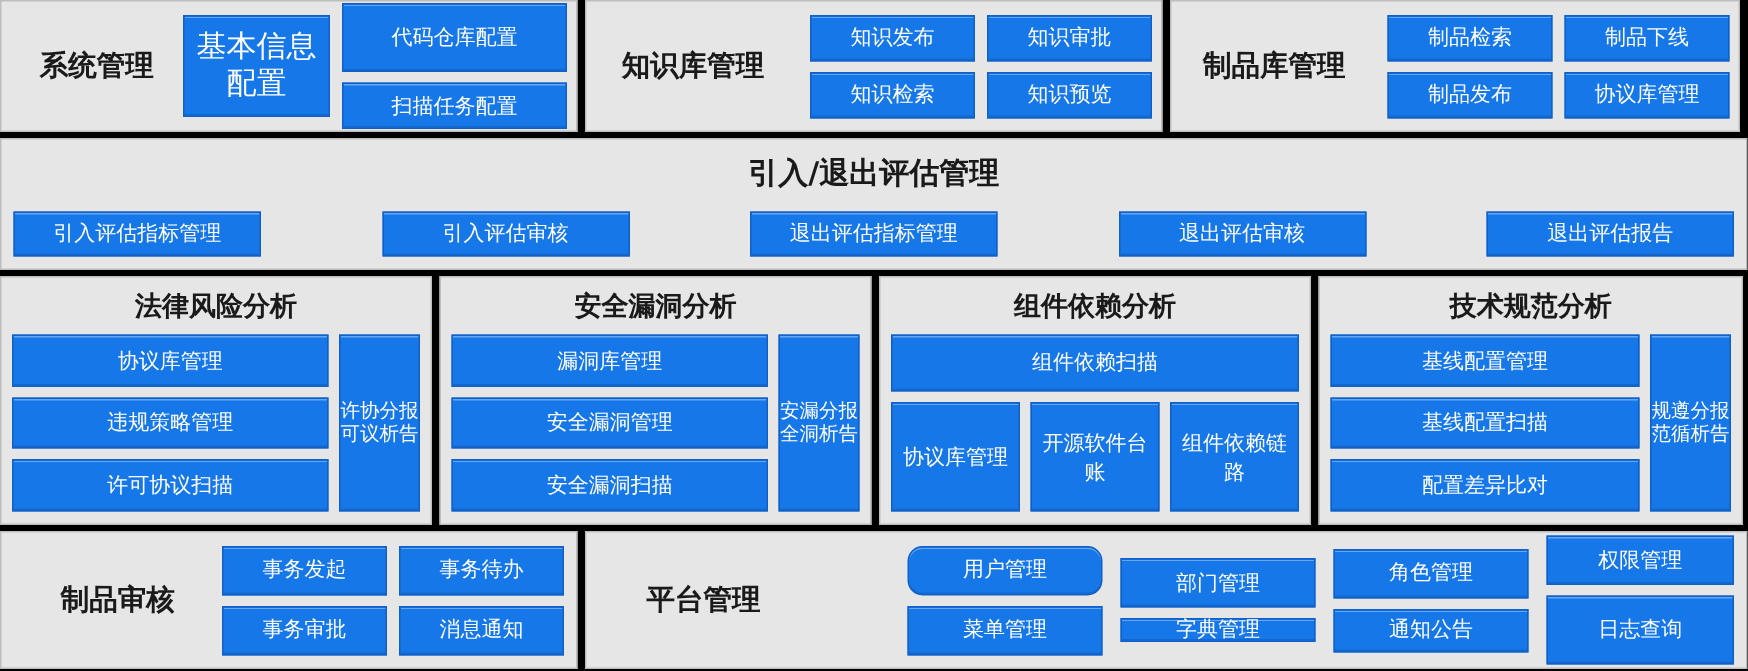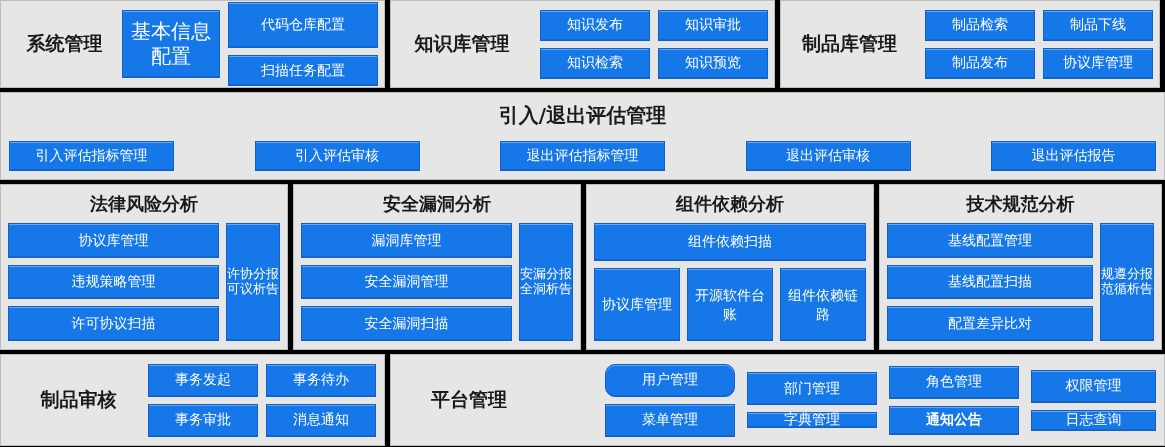--- a/index.html
+++ b/index.html
@@ -243,24 +243,24 @@
         <div class="col" style="width:130px;">
           <button class="btn" style="height:33px;border-radius:10px;">用户管理</button>
           <button class="btn" style="height:33px;">菜单管理</button>
         </div>
         <div class="col" style="width:130px;">
           <button class="btn" style="height:33px;">部门管理</button>
           <button class="btn" style="height:16px;">字典管理</button>
         </div>
         <div class="col" style="width:130px;">
           <button class="btn" style="height:33px;">角色管理</button>
-          <button class="btn" style="height:29px;font-weight:bold;">通知公告</button>
+          <button class="btn" style="height:29px;">通知公告</button>
         </div>
         <div class="col" style="width:125px;">
           <button class="btn" style="height:33px;">权限管理</button>
-          <button class="btn" style="height:21px;">日志查询</button>
+          <button class="btn" style="height:46px;">日志查询</button>
         </div>
       </div>
     </div>
 
   </div>
 
 </div>
 
 </body></html>

